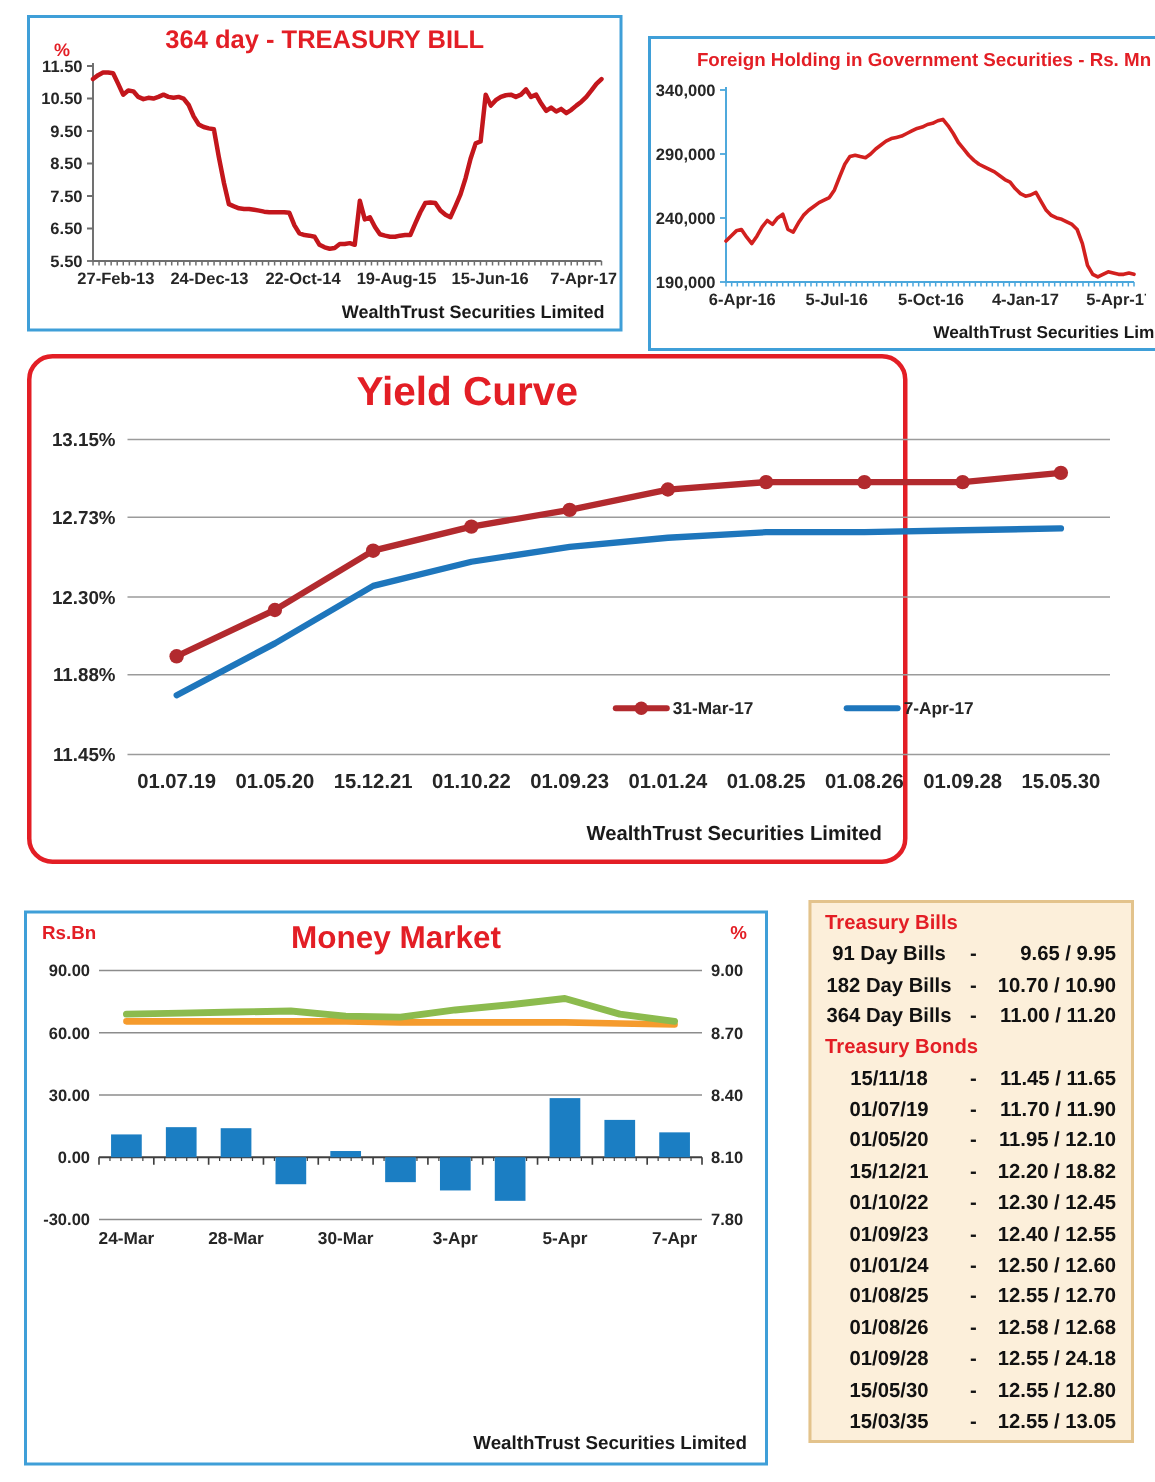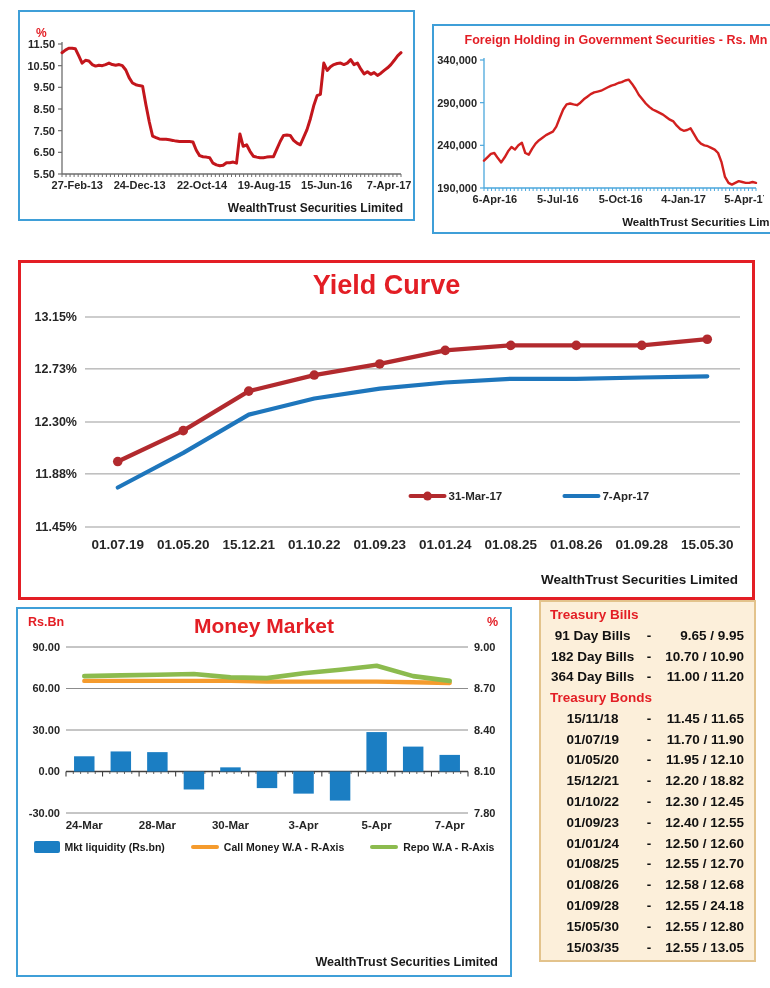--- a/index.html
+++ b/index.html
@@ -6,21 +6,21 @@
     --accent:#E31E25; --blueborder:#3F9FD8; --tablebg:#FCEFDA; --tableborder:#E3C38C; --textdark:#1A1A1A;
   }
   *{box-sizing:border-box; margin:0; padding:0;}
   body{background:#fff; font-family:"Liberation Sans", sans-serif;}
   .canvas{position:relative; width:770px; height:988px; background:#fff; overflow:hidden;}
   .box{position:absolute; background:#fff;}
   .box.blue{border:2px solid var(--blueborder);}
   .box.redb{border:3px solid var(--accent);}
   #box-tbill{left:18px; top:10px; width:397px; height:211px;}
   #box-foreign{left:432px; top:24px; width:368px; height:210px;}
-  #box-yield{left:18px; top:260px; width:737px; height:340px;}
+  #box-yield{left:18px; top:236px; width:587px; height:340px;border-radius:17px;}
   #box-money{left:16px; top:607px; width:496px; height:370px;}
   .ctitle{color:var(--accent); font-weight:bold; text-align:center; line-height:1.1;}
   #box-tbill .ctitle{font-size:17px; padding-top:6px;}
   #box-foreign .ctitle{font-size:12.5px; padding-top:8px;}
   #box-yield .ctitle{font-size:27px; padding-top:8px;}
   #box-money .ctitle{font-size:21px; padding-top:5px;}
   .unit{position:absolute; color:var(--accent); font-weight:bold; font-size:12px;}
   #tbill-unit{left:16px; top:14px;}
   #money-unit-left{left:10px; top:6px; font-size:12.5px;}
   #money-unit-right{right:12px; top:6px; font-size:12.5px;}
@@ -45,20 +45,21 @@
   .thead{color:var(--accent); font-weight:bold; font-size:13.5px;}
   svg text{font-family:"Liberation Sans", sans-serif;}
 </style>
 </head>
 <body>
 
 <div class="canvas">
 
   <section class="box blue" id="box-tbill">
     <div class="unit" id="tbill-unit">%</div>
+    <h2 class="ctitle">364 day - TREASURY BILL</h2>
     <svg class="csvg" id="svg-tbill" width="389" height="158">
         <line x1="40" y1="4" x2="40" y2="136" stroke="#6E6E6E" stroke-width="1.3"></line>
         <line x1="40" y1="136" x2="379" y2="136" stroke="#6E6E6E" stroke-width="1.3"></line>
         <line x1="36" y1="6" x2="40" y2="6" stroke="#6E6E6E" stroke-width="1.2"></line>
         <text x="33" y="6" text-anchor="end" fill="#262626" font-size="11" font-weight="700" dy="0.35em">11.50</text>
         <line x1="36" y1="27.666666666666664" x2="40" y2="27.666666666666664" stroke="#6E6E6E" stroke-width="1.2"></line>
         <text x="33" y="27.666666666666664" text-anchor="end" fill="#262626" font-size="11" font-weight="700" dy="0.35em">10.50</text>
         <line x1="36" y1="49.33333333333333" x2="40" y2="49.33333333333333" stroke="#6E6E6E" stroke-width="1.2"></line>
         <text x="33" y="49.33333333333333" text-anchor="end" fill="#262626" font-size="11" font-weight="700" dy="0.35em">9.50</text>
         <line x1="36" y1="71" x2="40" y2="71" stroke="#6E6E6E" stroke-width="1.2"></line>
@@ -394,34 +395,20 @@
         <rect x="419.4945454545455" y="113.9" width="20.46545454545455" height="16.599999999999994" fill="#1B7EC3"></rect>
         <polyline points="64.3,39.9 100.8,39.9 137.4,39.9 173.9,39.9 210.5,39.9 247.0,40.6 283.5,40.6 320.1,40.6 356.6,40.6 393.2,41.3 429.7,42.0" fill="none" stroke="#F59B2D" stroke-width="4.4" stroke-linejoin="round" stroke-linecap="round"></polyline>
         <polyline points="64.3,35.1 100.8,34.4 137.4,33.7 173.9,33.0 210.5,36.4 247.0,37.1 283.5,32.3 320.1,28.8 356.6,24.7 393.2,35.1 429.7,39.9" fill="none" stroke="#8CBB4E" stroke-width="4.6" stroke-linejoin="round" stroke-linecap="round"></polyline>
         <text x="64.27272727272728" y="188" text-anchor="middle" fill="#262626" font-size="11.5" font-weight="700">24-Mar</text>
         <text x="137.36363636363637" y="188" text-anchor="middle" fill="#262626" font-size="11.5" font-weight="700">28-Mar</text>
         <text x="210.45454545454547" y="188" text-anchor="middle" fill="#262626" font-size="11.5" font-weight="700">30-Mar</text>
         <text x="283.54545454545456" y="188" text-anchor="middle" fill="#262626" font-size="11.5" font-weight="700">3-Apr</text>
         <text x="356.6363636363636" y="188" text-anchor="middle" fill="#262626" font-size="11.5" font-weight="700">5-Apr</text>
         <text x="429.72727272727275" y="188" text-anchor="middle" fill="#262626" font-size="11.5" font-weight="700">7-Apr</text>
       </svg>
-    <div class="legend-row">
-      <span class="legend-item">
-        <span class="sw-bar" id="sw-bar" style="background: rgb(27, 126, 195);"></span>
-        <span>Mkt liquidity (Rs.bn)</span>
-      </span>
-      <span class="legend-item">
-        <span class="sw-line" id="sw-call" style="background: rgb(245, 155, 45);"></span>
-        <span>Call Money W.A - R-Axis</span>
-      </span>
-      <span class="legend-item">
-        <span class="sw-line" id="sw-repo" style="background: rgb(140, 187, 78);"></span>
-        <span>Repo W.A - R-Axis</span>
-      </span>
-    </div>
     <div class="cfooter">WealthTrust Securities Limited</div>
   </section>
 
   <aside class="rates" id="rates-table">
       <div class="trow thead">Treasury Bills</div>
       <div class="trow">
         <span class="tl">91 Day Bills</span>
         <span class="td">-</span>
         <span class="tv">9.65 / 9.95</span>
       </div>

